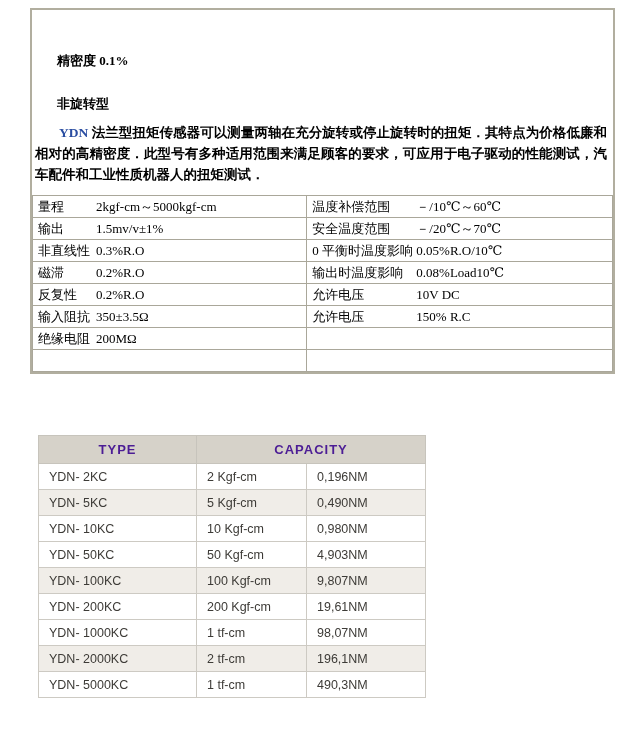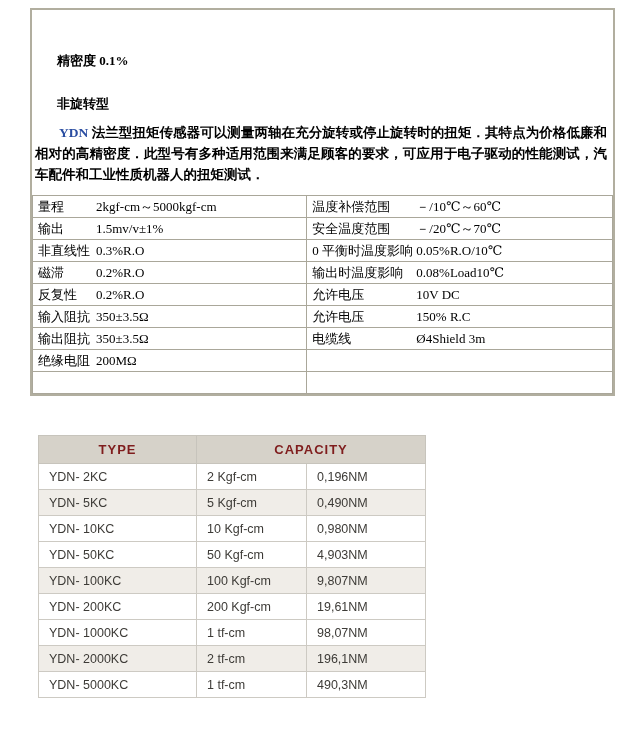--- a/index.html
+++ b/index.html
@@ -38,21 +38,21 @@
     position:absolute; left:38px; top:435px; width:387px;
     border-collapse:collapse; table-layout:fixed;
     font-family:"Liberation Sans","DejaVu Sans",sans-serif; color:#3d3b37;
   }
   table.capacity col.c1 { width:158px; }
   table.capacity col.c2 { width:110px; }
   table.capacity col.c3 { width:119px; }
   table.capacity th {
     background:#d6d2c9; height:28px; box-sizing:border-box;
     border:1px solid #c7c4bc; font-size:13px; font-weight:bold;
-    letter-spacing:1px; color:#7f1d1d; text-align:center;
+    letter-spacing:1px; color:#4c1d95; text-align:center;
   }
   table.capacity td {
     height:26px; box-sizing:border-box; border:1px solid #cdcac3;
     font-size:12.5px; padding:0 0 0 10px; background:#ffffff;
     vertical-align:middle; white-space:nowrap; overflow:hidden;
   }
   table.capacity tr.alt td { background:#f0ede8; }
 </style>
 </head>
 <body>
@@ -80,24 +80,20 @@
         <td class="left"><span class="lbl">磁滞</span><span class="val">0.2%R.O</span></td>
         <td class="right"><span class="lbl">输出时温度影响</span><span class="val">0.08%Load10℃</span></td>
       </tr>
       <tr>
         <td class="left"><span class="lbl">反复性</span><span class="val">0.2%R.O</span></td>
         <td class="right"><span class="lbl">允许电压</span><span class="val">10V DC</span></td>
       </tr>
       <tr>
         <td class="left"><span class="lbl">输入阻抗</span><span class="val">350±3.5Ω</span></td>
         <td class="right"><span class="lbl">允许电压</span><span class="val">150% R.C</span></td>
-      </tr>
-      <tr>
-        <td class="left"><span class="lbl">输出阻抗</span><span class="val">350±3.5Ω</span></td>
-        <td class="right"><span class="lbl">电缆线</span><span class="val">Ø4Shield 3m</span></td>
       </tr>
       <tr>
         <td class="left"><span class="lbl">绝缘电阻</span><span class="val">200MΩ</span></td>
         <td class="right"><span class="lbl"></span><span class="val"></span></td>
       </tr>
       <tr>
         <td class="left"><span class="lbl"></span><span class="val"></span></td>
         <td class="right"><span class="lbl"></span><span class="val"></span></td>
       </tr>
     </tbody>

